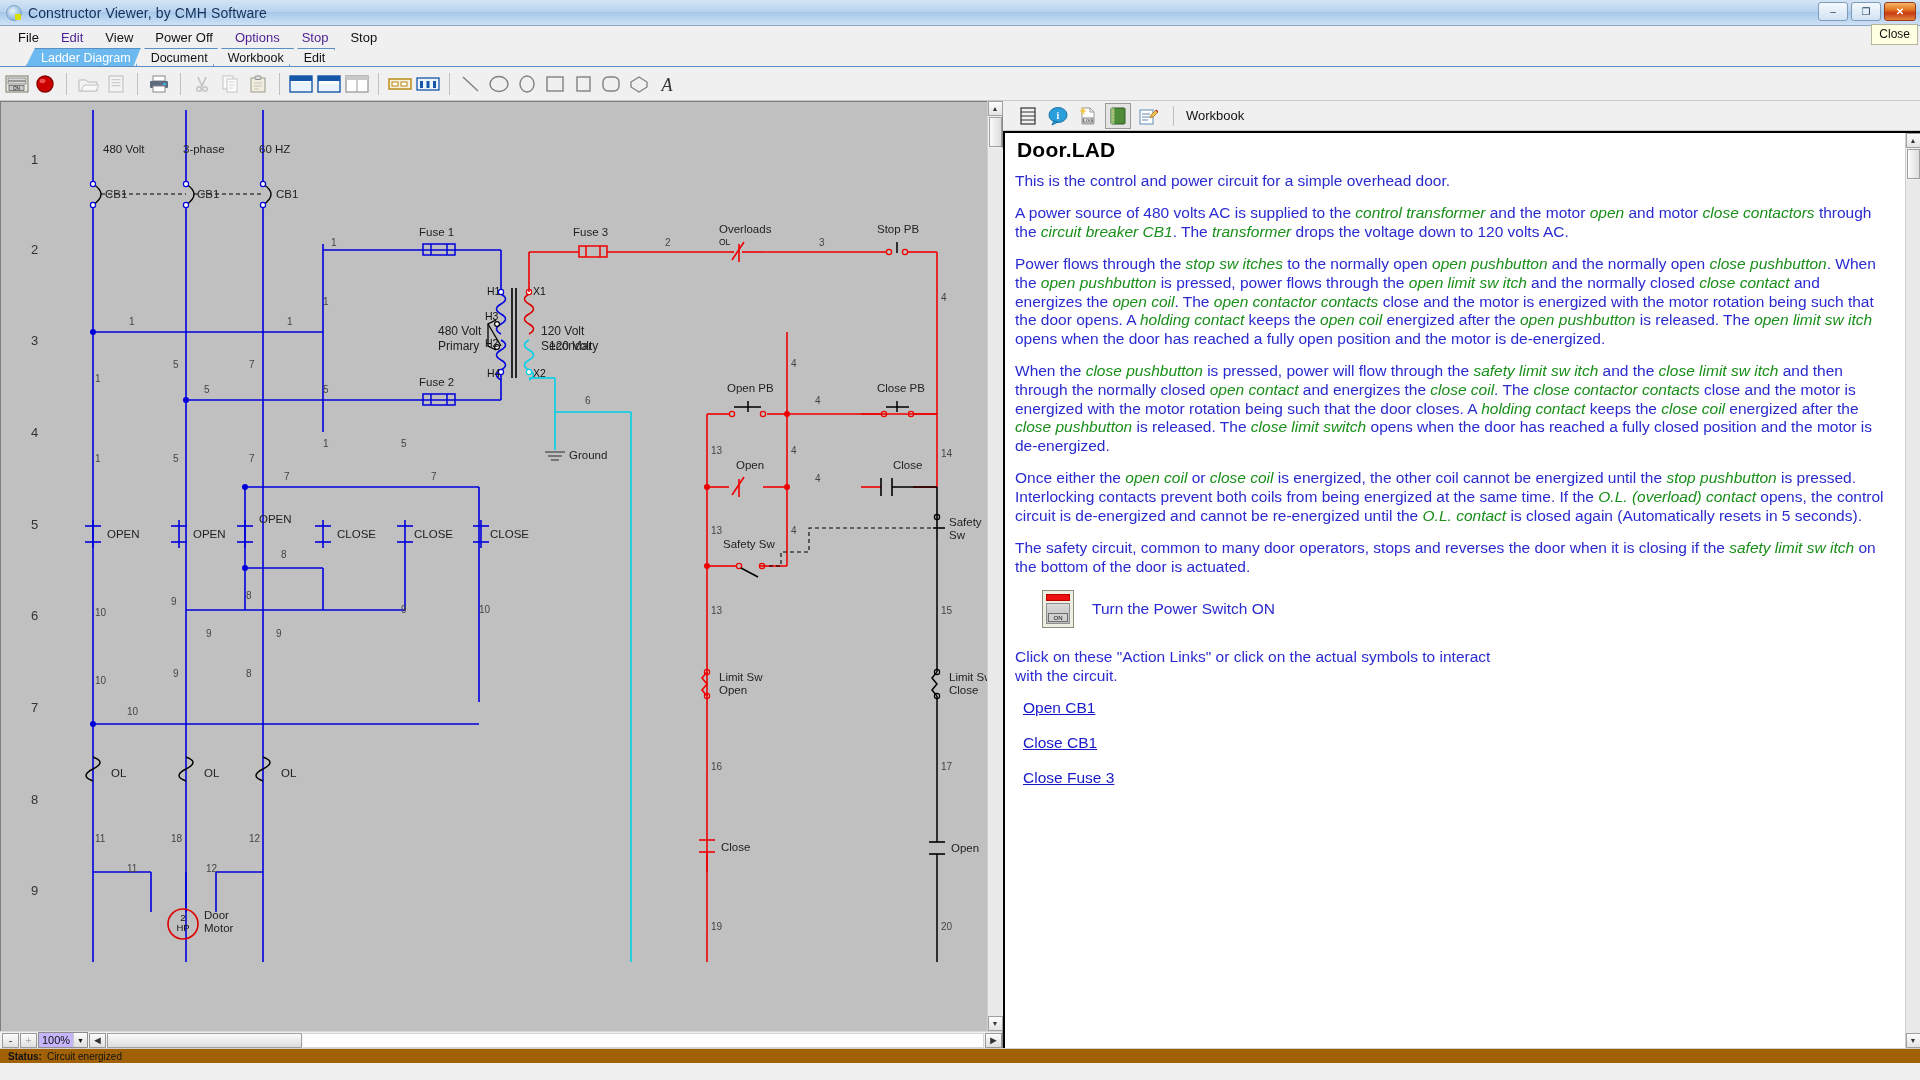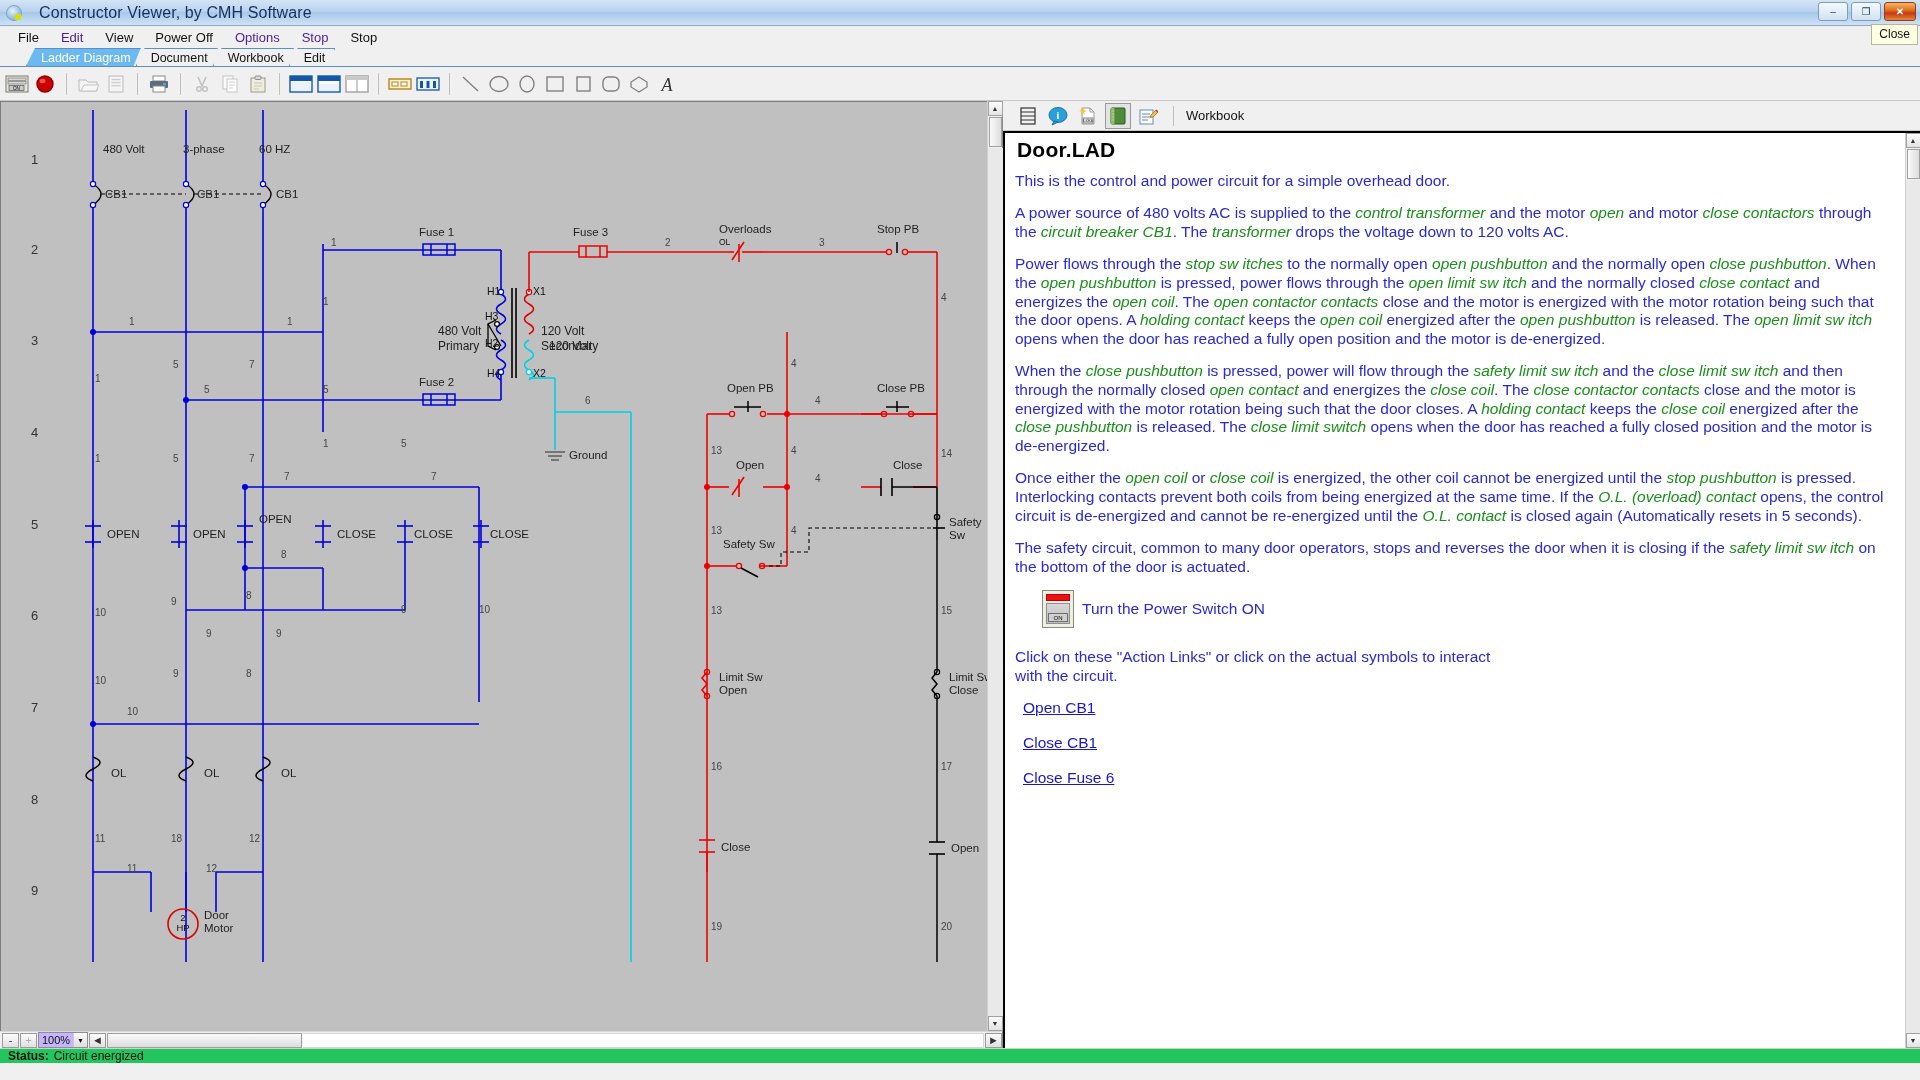--- a/index.html
+++ b/index.html
@@ -22,21 +22,21 @@
     width:16px;height:16px;margin:0 6px 0 6px; flex:none;
     border-radius:50%;
     background:radial-gradient(circle at 40% 35%, #e8f2fb 0%, #9ec4e4 55%, #6f9dc4 100%);
     border:1px solid #7fa3c4; position:relative;
   }
   .titlebar .app-icon:after{
     content:""; position:absolute; right:0px; bottom:0px;
     width:6px;height:6px; background:#d8e000; border-radius:1px;
   }
   .titlebar .title{
-    font-size:16px; color:#13305a; letter-spacing:.1px;margin-left:11px;
+    font-size:14px; color:#13305a; letter-spacing:.1px;
   }
   .wbtns{ position:absolute; right:4px; top:2px; display:flex; gap:3px; }
   .wbtn{
     width:30px;height:19px;border:1px solid #7e9bb8;border-radius:3px;
     background:linear-gradient(to bottom,#f4f9fd,#d2e2f1);
     display:flex;align-items:center;justify-content:center;
     font-size:10px;color:#24425f;
   }
   .wbtn.close{
     background:linear-gradient(to bottom,#f7b56a,#e0761f 40%,#c73914 60%,#e2883b);
@@ -141,37 +141,37 @@
 
   .wb-body{ flex:1; display:flex; background:#fff; border:2px solid #000; border-right:none; border-bottom:none; overflow:hidden; }
   .wb-text{
     flex:1; padding:6px 14px 0 10px; overflow:hidden;
     font-size:15.5px; line-height:18.6px; color:#2a2ad0;
   }
   .wb-text h1{ font-size:21px;color:#000;margin:2px 0 12px 2px;font-weight:bold;letter-spacing:.2px; }
   .wb-text p{ margin:0 0 14px 0; }
   .em{ color:#1a8f1a; font-style:italic; }
   .wb-vscroll{ width:15px; background:#f0f0f0; display:flex; flex-direction:column; align-items:center; border-left:1px solid #d0d0d0;}
-  .act-row{ display:flex; align-items:center; gap:8px; margin:6px 0 20px 8px;padding-left:19px; }
+  .act-row{ display:flex; align-items:center; gap:18px; margin:6px 0 20px 8px;padding-left:19px; }
   .act-link{ color:#1818c8; text-decoration:underline; display:block; margin:0 0 16px 8px; font-size:15.5px; }
   .pwr-icon{
     width:32px;height:38px;border:1px solid #8b8b7a;background:#efeee2;
     padding:3px; display:flex; flex-direction:column; gap:2px;
   }
   .pwr-icon .lamp{ height:7px; background:#ee1111; border:1px solid #b00; }
   .pwr-icon .sw{ flex:1; background:linear-gradient(to bottom,#d8d8d8,#bfbfbf); border:1px solid #8e8e8e; position:relative; }
   .pwr-icon .sw .on{
     position:absolute;left:1px;right:1px;bottom:1px;height:9px;background:#d0d0d0;
     border:1px solid #6e6e6e; font-size:6px;text-align:center;line-height:8px;color:#000;
   }
 
   
   .statusbar{
-    height:15px; background:#22c55e; border-top:1px solid #d0d0d0;
-    display:flex; align-items:center; padding-left:8px; font-size:12px; color:#111;text-align:right;
+    height:15px; background:#a16207; border-top:1px solid #d0d0d0;
+    display:flex; align-items:center; padding-left:8px; font-size:10px; color:#111;text-align:right;
   }
   .statusbar b{ font-weight:bold; }
   .bottom-wrap{ height:32px; display:flex; flex-direction:column; }
 </style>
 </head>
 <body>
 
 <div class="titlebar">
   <div class="app-icon"></div>
   <div class="title">Constructor Viewer, by CMH Software</div>
@@ -865,21 +865,21 @@
           <div>Turn the Power Switch ON</div>
         </div>
 
         <p>
           <span>Click on these "Action Links" or click on the actual symbols to interact</span><br>
           <span> with the circuit.</span>
         </p>
 
         <a class="act-link" href="#">Open CB1 </a>
         <a class="act-link" href="#">Close CB1 </a>
-        <a class="act-link" href="#">Close Fuse 6 </a>
+        <a class="act-link" href="#">Close Fuse 3 </a>
       </div>
       <div class="wb-vscroll">
         <div class="sc-arrow">▲</div>
         <div class="sc-thumb"></div>
         <div class="sc-track"></div>
         <div class="sc-arrow">▼</div>
       </div>
     </div>
   </div>
 </div>

